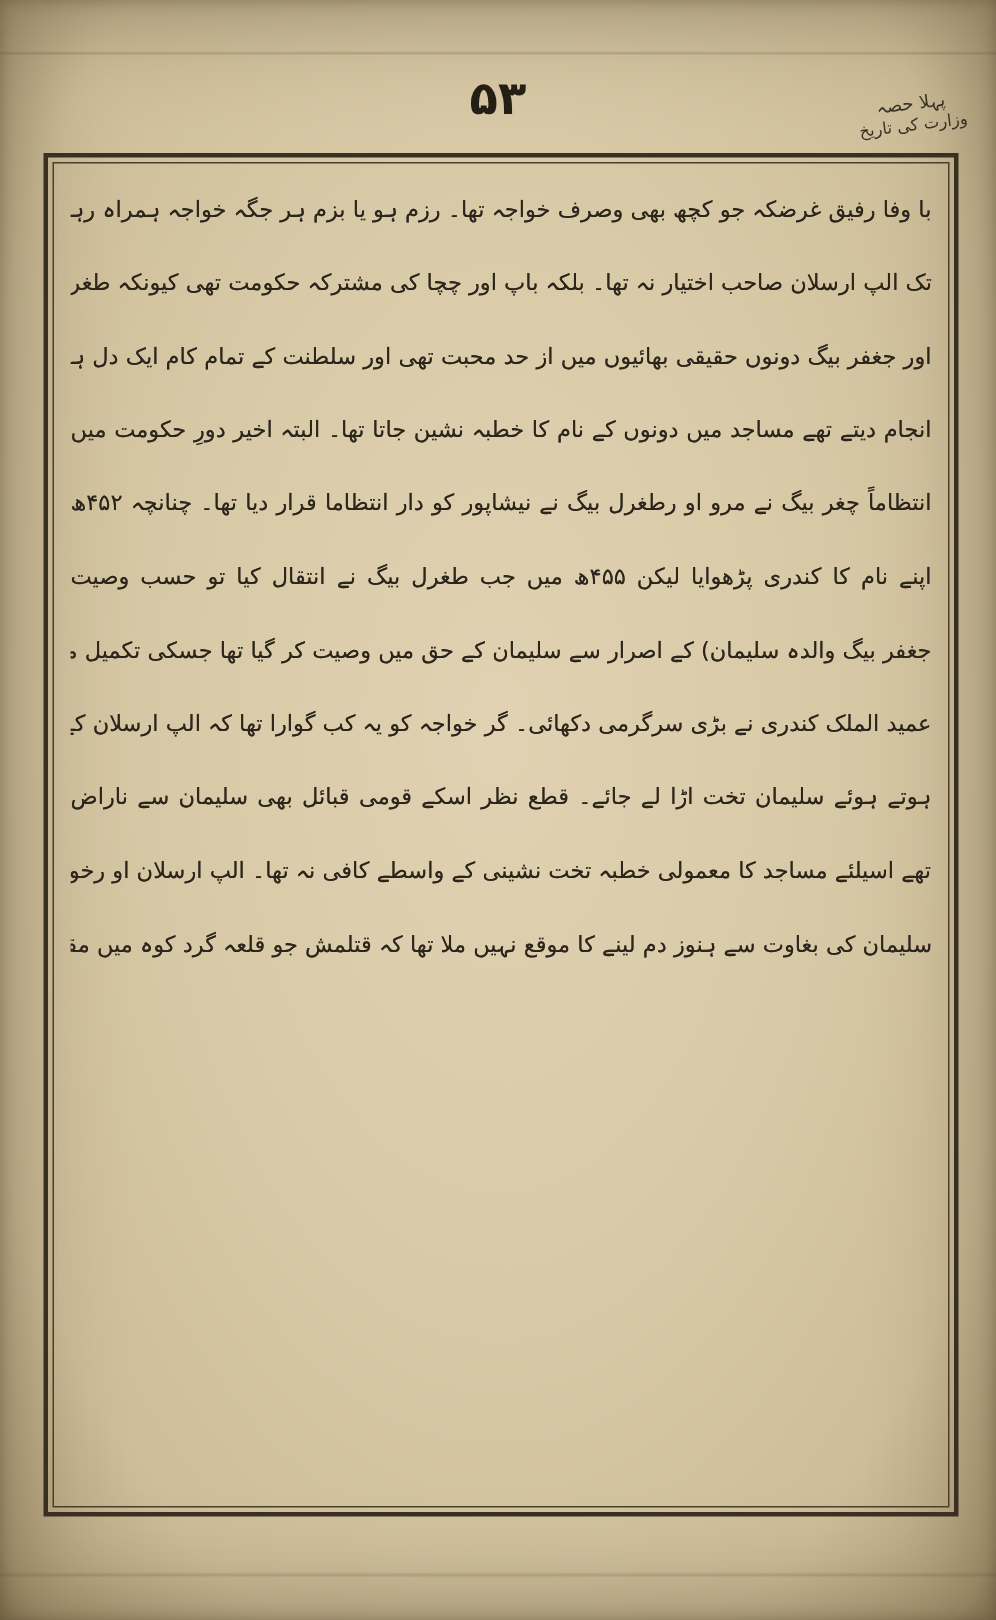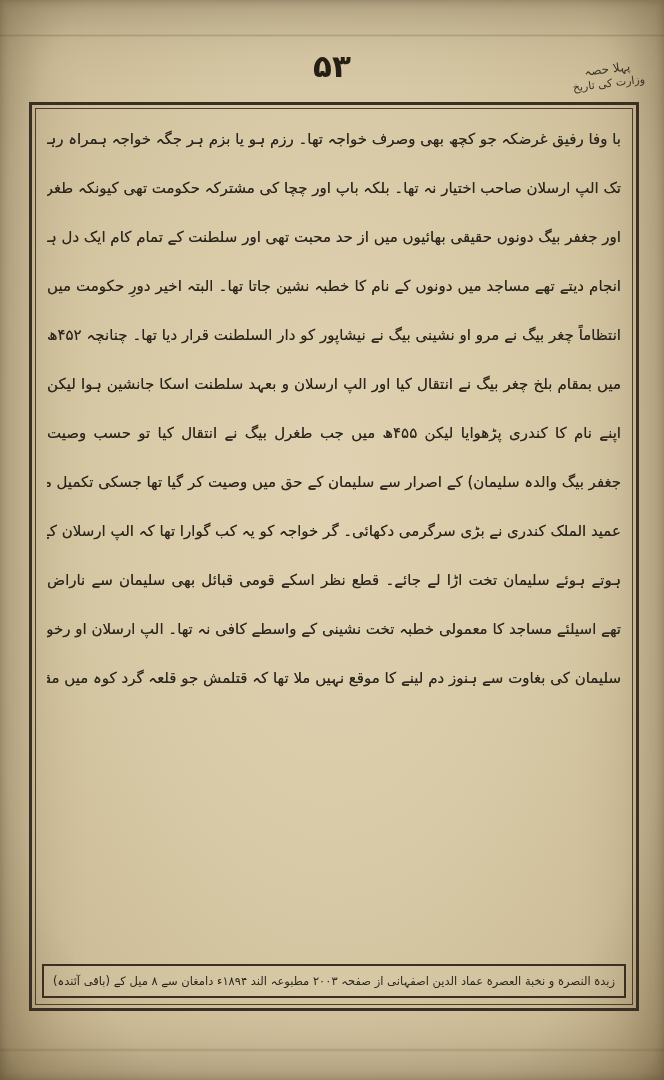--- a/index.html
+++ b/index.html
@@ -99,27 +99,23 @@
   </div>
 
   <div class="frame">
     <div class="frame-inner"></div>
 
     <div class="textblock">
       <div class="line">با وفا رفیق غرضکہ جو کچھ بھی وصرف خواجہ تھا۔ رزم ہو یا بزم ہر جگہ خواجہ ہمراہ رہتا تھا لیکن اس وقت</div>
       <div class="line">تک الپ ارسلان صاحب اختیار نہ تھا۔ بلکہ باپ اور چچا کی مشترکہ حکومت تھی کیونکہ طغرل بیگ</div>
       <div class="line">اور جغفر بیگ دونوں حقیقی بھائیوں میں از حد محبت تھی اور سلطنت کے تمام کام ایک دل ہو کر</div>
       <div class="line">انجام دیتے تھے مساجد میں دونوں کے نام کا خطبہ نشین جاتا تھا۔ البتہ اخیر دورِ حکومت میں</div>
-      <div class="line">انتظاماً چغر بیگ نے مرو او نشینی بیگ نے نیشاپور کو دار السلطنت قرار دیا تھا۔ چنانچہ ۴۵۲ھ</div>
-      <div class="line">میں بمقام بلخ چغر بیگ نے انتقال کیا اور الپ ارسلان و بعہد سلطنت اسکا جانشین ہوا لیکن</div>
+      <div class="line">انتظاماً چغر بیگ نے مرو او رطغرل بیگ نے نیشاپور کو دار انتظاما قرار دیا تھا۔ چنانچہ ۴۵۲ھ</div>
       <div class="line">اپنے نام کا کندری پڑھوایا لیکن ۴۵۵ھ میں جب طغرل بیگ نے انتقال کیا تو حسب وصیت</div>
       <div class="line">جغفر بیگ والدہ سلیمان) کے اصرار سے سلیمان کے حق میں وصیت کر گیا تھا جسکی تکمیل میں</div>
       <div class="line">عمید الملک کندری نے بڑی سرگرمی دکھائی۔ گر خواجہ کو یہ کب گوارا تھا کہ الپ ارسلان کے</div>
       <div class="line">ہوتے ہوئے سلیمان تخت اڑا لے جائے۔ قطع نظر اسکے قومی قبائل بھی سلیمان سے ناراض</div>
       <div class="line">تھے اسیلئے مساجد کا معمولی خطبہ تخت نشینی کے واسطے کافی نہ تھا۔ الپ ارسلان او رخواجہ کچھ</div>
       <div class="line">سلیمان کی بغاوت سے ہنوز دم لینے کا موقع نہیں ملا تھا کہ قتلمش جو قلعہ گرد کوہ میں مقیم تھا</div>
     </div>
 
-    <div class="footnote">
-      <span>زبدة النصرة و نخبة العصرة عماد الدین اصفہانی از صفحہ ۲۰۰۳ مطبوعہ الند ۱۸۹۴ء دامغان سے ۸ میل کے (باقی آئندہ)</span>
-    </div>
   </div>
 </div>
 
 </body></html>

